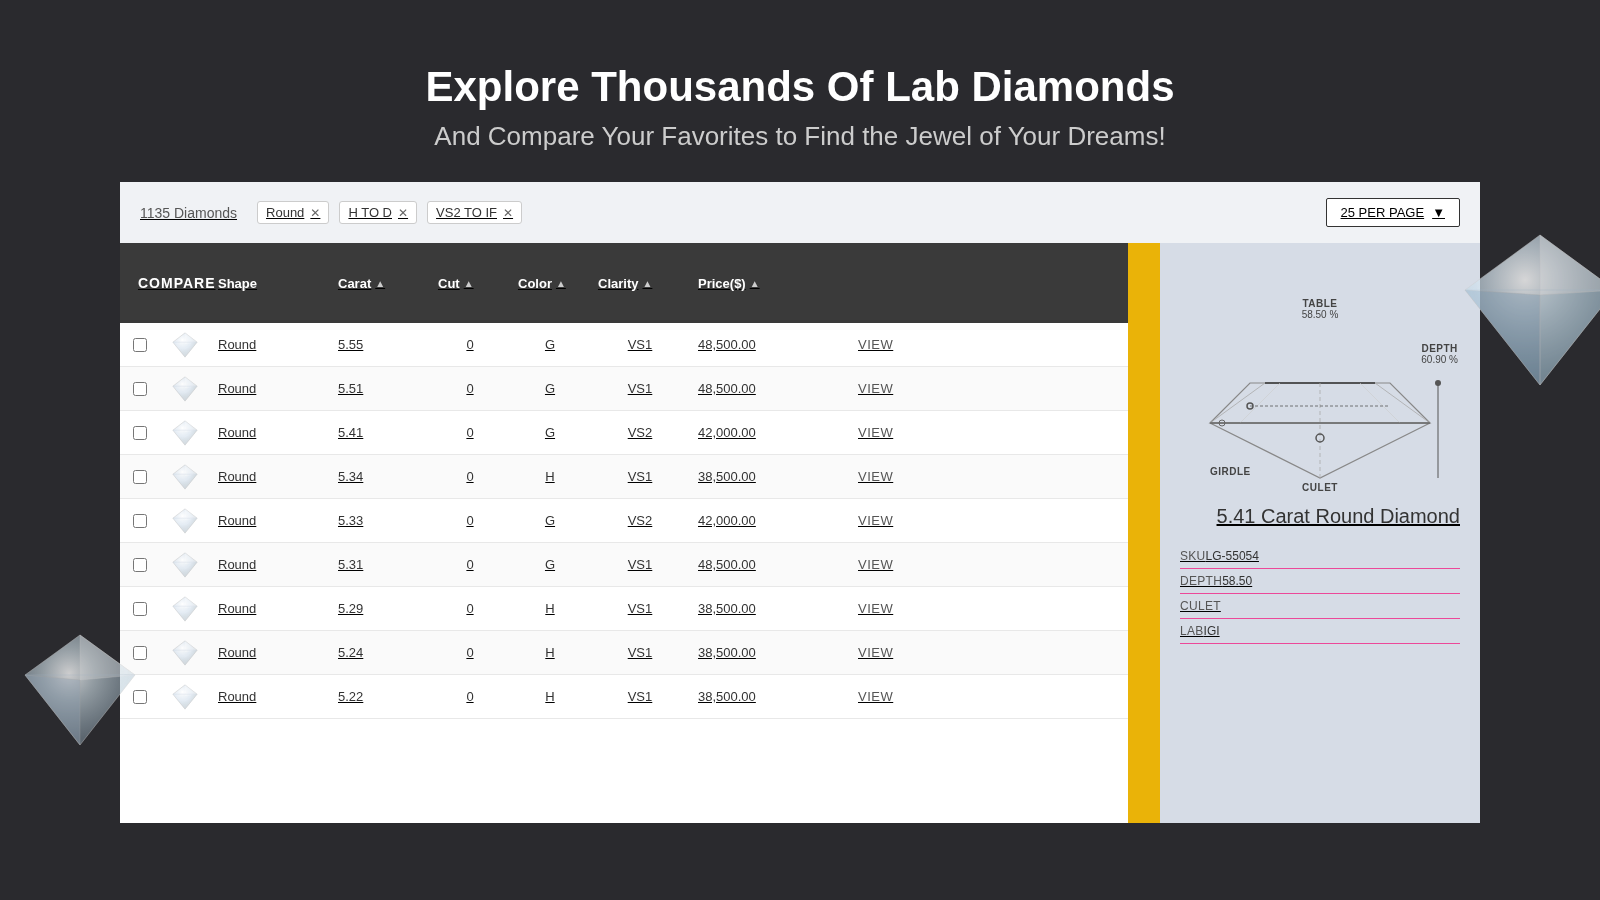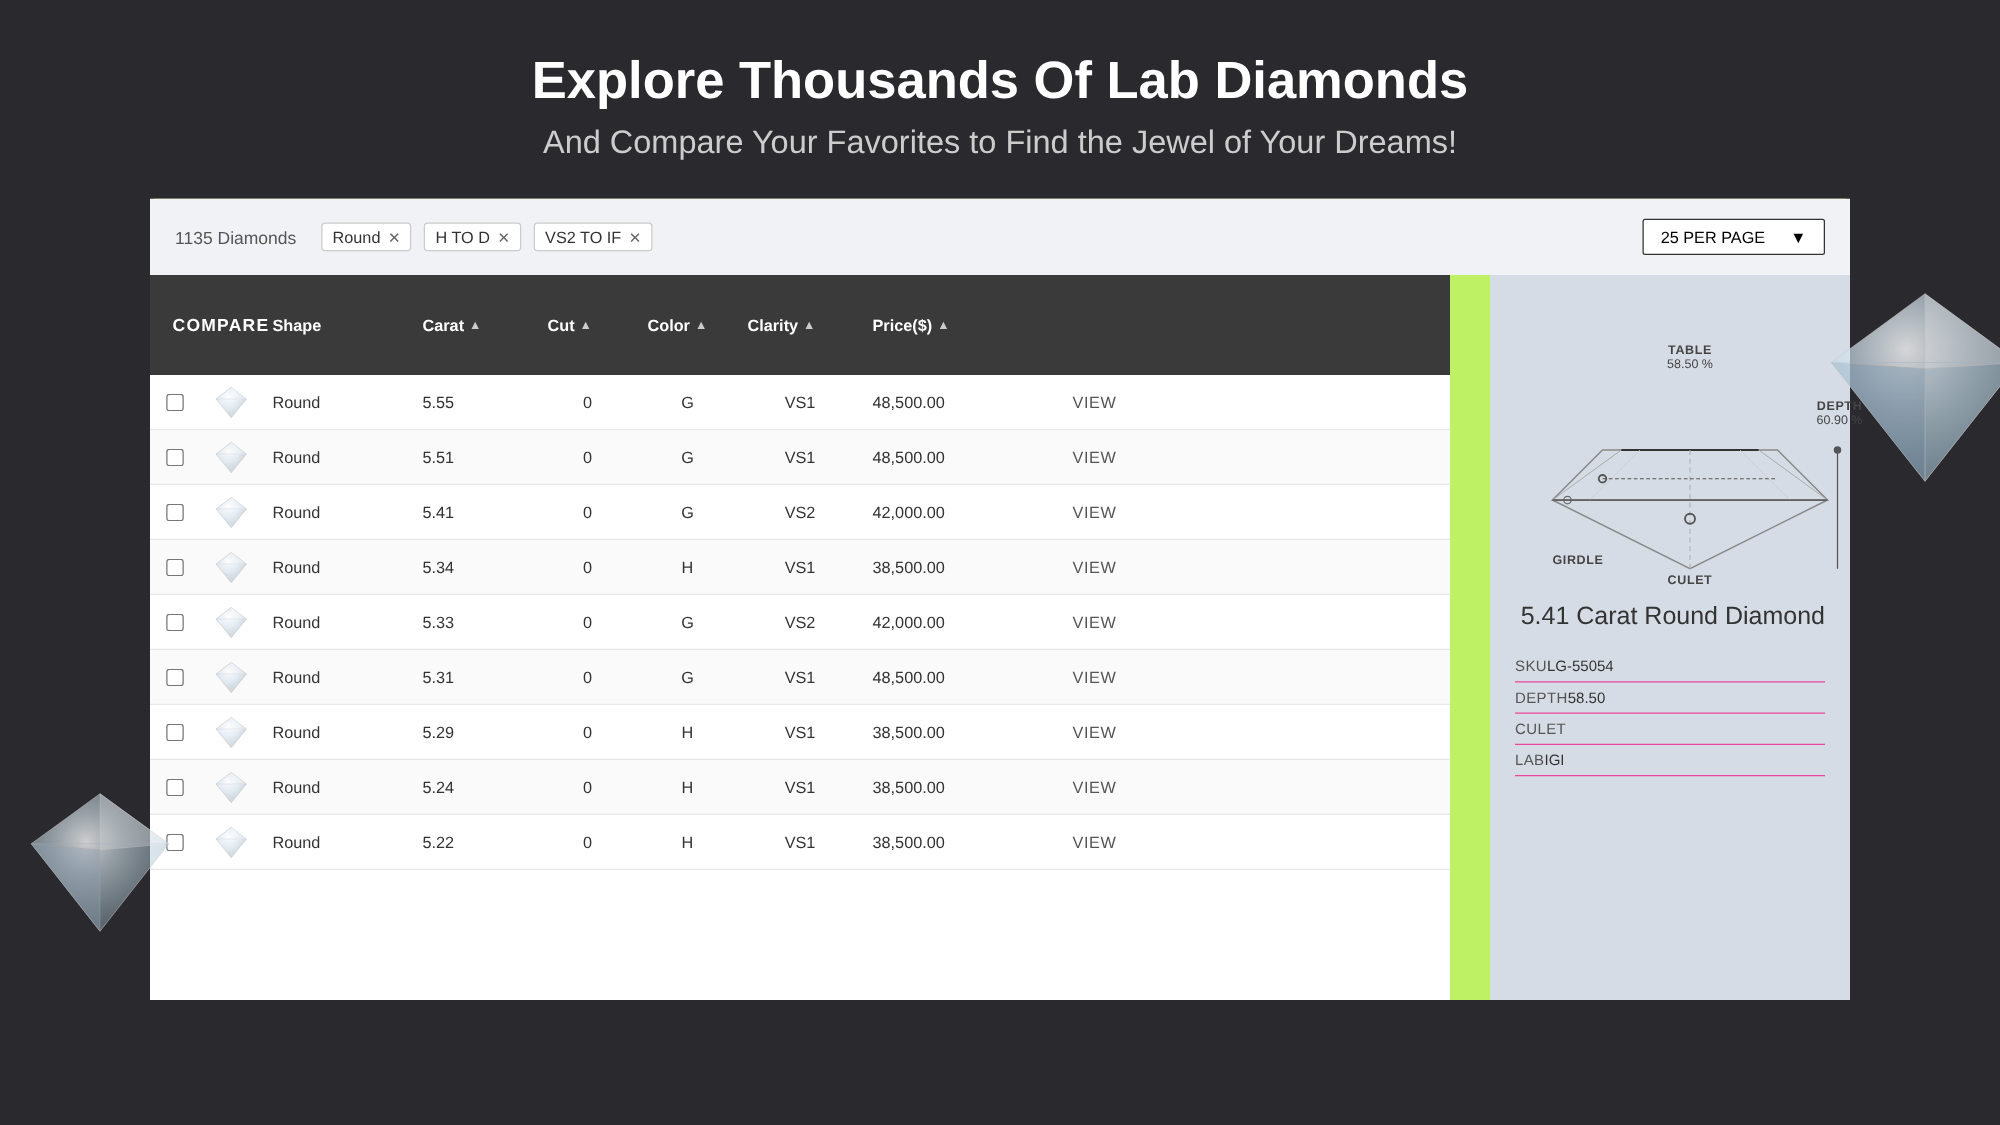--- a/index.html
+++ b/index.html
@@ -16,35 +16,37 @@
       text-align: center;
       padding: 40px 20px 30px;
     }
 
     .header h1 {
       color: #ffffff;
       font-size: 42px;
       font-weight: 800;
       font-family: Arial, sans-serif;
       margin-bottom: 10px;
+      margin-top: 23px;
     }
 
     .header h2 {
       color: #cccccc;
       font-size: 26px;
       font-weight: 400;
       font-family: Arial, sans-serif;
     }
 
     .main-container {
-      background: #bef264;
+      background: #eab308;
       margin: 0 120px;
       border-radius: 4px;
       min-height: 600px;
       position: relative;
+      text-decoration: underline;
     }
 
     .top-bar {
       display: flex;
       align-items: center;
       justify-content: space-between;
       padding: 16px 20px;
       background: #f0f2f5;
     }
 
@@ -82,21 +84,21 @@
 
     .per-page-btn {
       border: 1px solid #333;
       background: #fff;
       padding: 6px 14px;
       font-size: 13px;
       font-family: Arial, sans-serif;
       cursor: pointer;
       display: flex;
       align-items: flex-end;
-      gap: 20px;
+      gap: 8px;
       border-radius: 2px;
     }
 
     .content-area {
       display: flex;
       height: 580px;
     }
 
     .table-section {
       flex: 1;
@@ -192,21 +194,21 @@
       color: #555;
       font-size: 13px;
       font-family: Arial, sans-serif;
       cursor: pointer;
       text-decoration: none;
       font-weight: 500;
       letter-spacing: 0.5px;
     }
 
     .detail-panel {
-      width: 288px;
+      width: 320px;
       background: #d6dce6;
       padding: 20px;
       position: relative;
       margin-left: 32px;
     }
 
     .diagram-label {
       font-size: 10px;
       font-family: Arial, sans-serif;
       color: #444;

